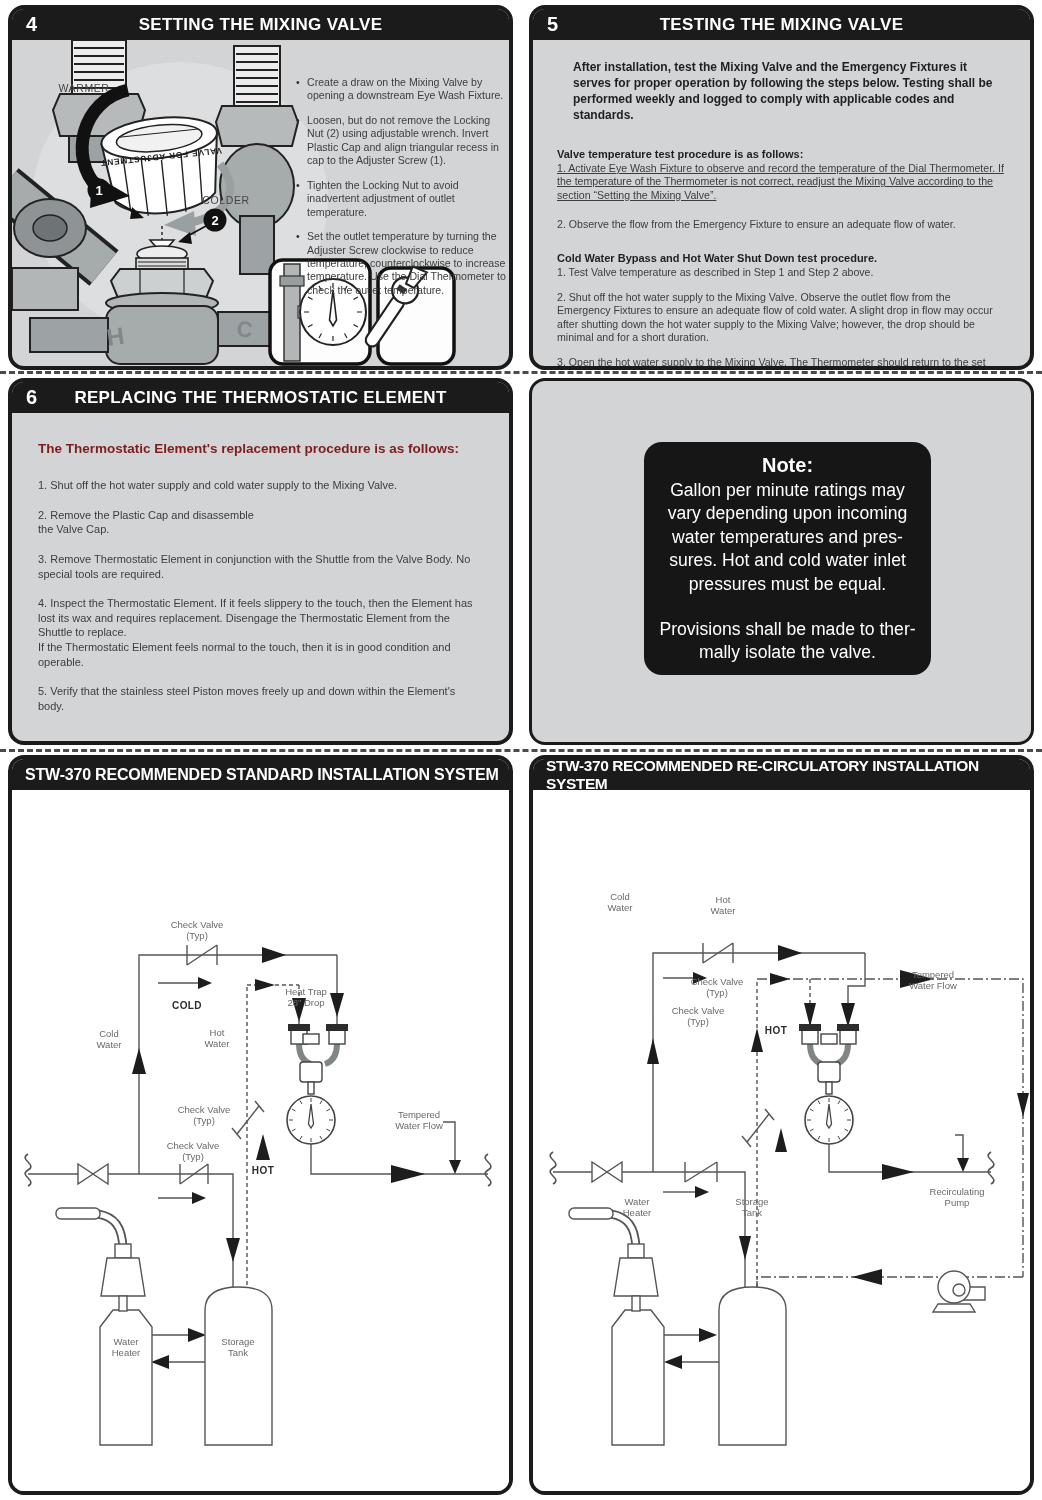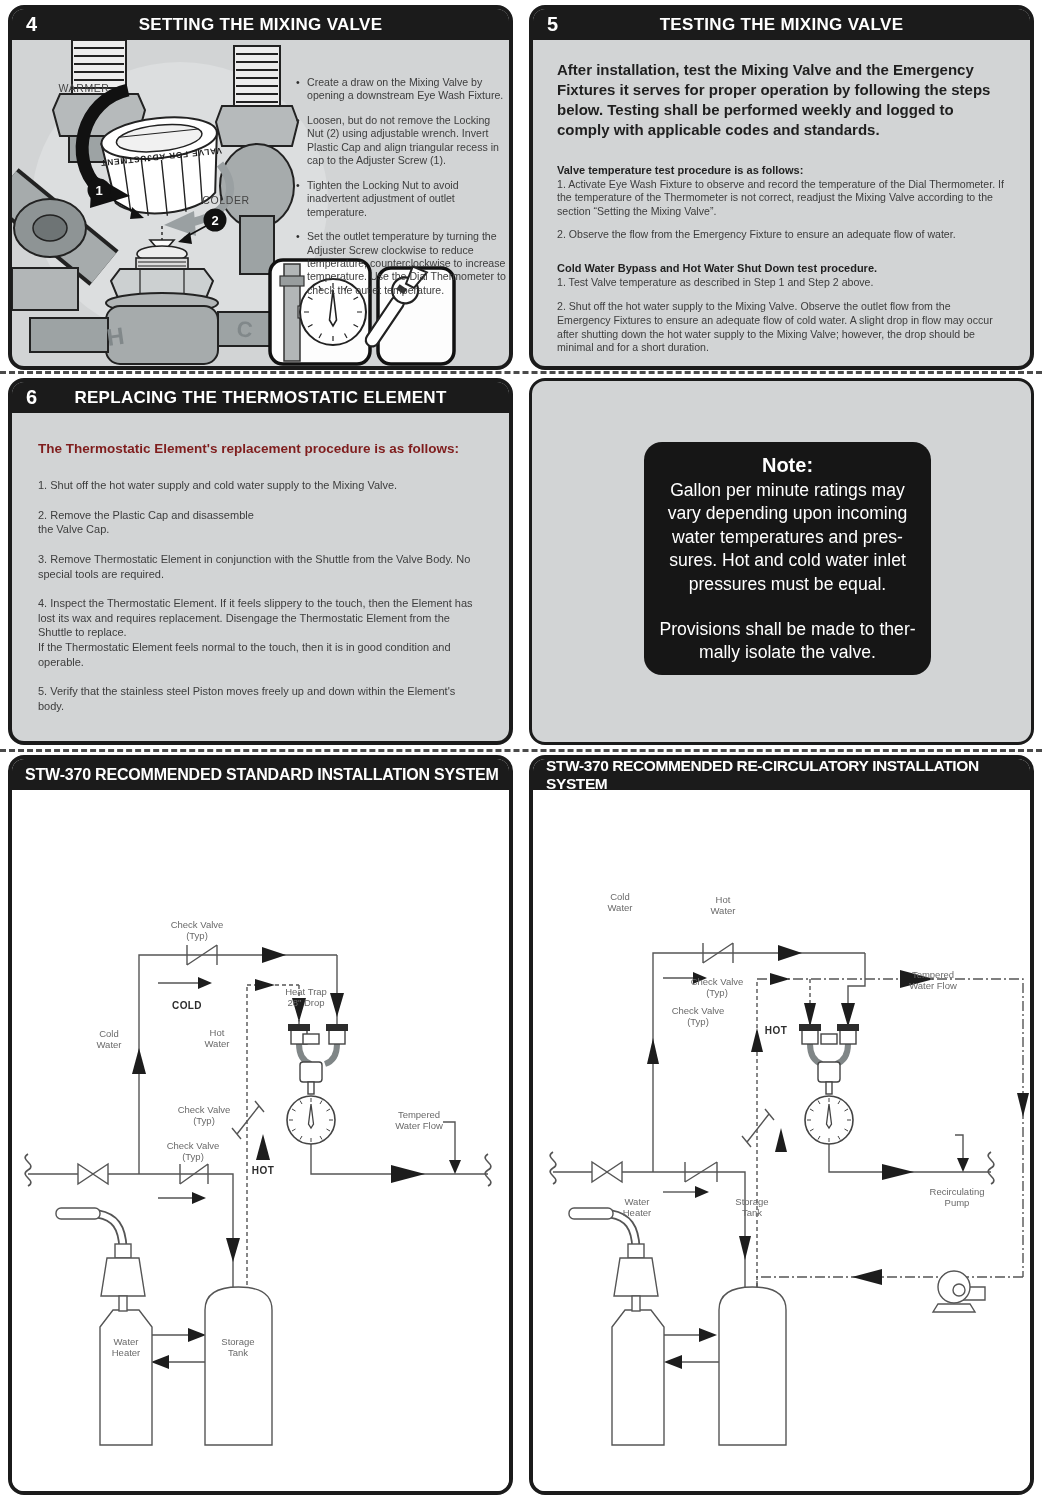--- a/index.html
+++ b/index.html
@@ -32,21 +32,21 @@
   
   .p4-body { position:relative; width:497px; height:326px; }
   .p4-svg { position:absolute; left:0; top:0; }
   .bullets { position:absolute; left:283px; top:36px; width:214px; font-size:10.6px; line-height:1.27; color:#3d3d3d; }
   .b-item { position:relative; margin:0 0 11px 12px; }
   .b-item::before { content:"\2022"; position:absolute; left:-11px; top:0; color:#2b2b2b; }
   .ill-label { position:absolute; font-size:10.5px; letter-spacing:.6px; color:#454545; transform:translate(-50%,-50%); white-space:nowrap; }
 
   
   .p5-body { padding:20px 24px 0 24px; color:#3d3d3d; }
-  .p5-intro { font-weight:700; font-size:15px; line-height:1.33; color:#1f1f1f; margin:0 0 24px 0; }
+  .p5-intro { font-weight:700; font-size:12px; line-height:1.33; color:#1f1f1f; margin:0 0 24px 16px; }
   .p5-subhead { font-weight:700; font-size:11px; color:#1f1f1f; margin:0 0 2px 0; }
   .p5-step { font-size:10.6px; line-height:1.28; margin:0 0 11px 0; }
 
   
   .p6-body { padding:28px 26px 0 26px; color:#3d3d3d; }
   .p6-heading { font-weight:700; font-size:13.5px; color:#7f1d1d; margin:0 0 22px 0; }
   .p6-step { font-size:11px; line-height:1.33; margin:0 0 15px 0; white-space:pre-line; }
 
   
   .note-box {
@@ -194,21 +194,21 @@
   </div>
 
   <div class="panel" id="panel5" style="left:529px; top:5px; width:505px; height:365px;">
     <div class="panel-header">
       <div class="panel-num">5</div>
       <div class="panel-title">TESTING THE MIXING VALVE</div>
     </div>
     <div class="p5-body">
       <p class="p5-intro">After installation, test the Mixing Valve and the Emergency Fixtures it serves for proper operation by following the steps below. Testing shall be performed weekly and logged to comply with applicable codes and standards.</p>
       <p class="p5-subhead">Valve temperature test procedure is as follows:</p>
-      <p class="p5-step" style="margin-bottom:10px;">1. Activate Eye Wash Fixture to observe and record the temperature of the Dial Thermometer. If the temperature of the Thermometer is not correct, readjust the Mixing Valve according to the section “Setting the Mixing Valve”.</p>
+      <p class="p5-step" style="margin-bottom:16px;text-decoration:underline;">1. Activate Eye Wash Fixture to observe and record the temperature of the Dial Thermometer. If the temperature of the Thermometer is not correct, readjust the Mixing Valve according to the section “Setting the Mixing Valve”.</p>
       <p class="p5-step" style="margin-bottom:20px;">2. Observe the flow from the Emergency Fixture to ensure an adequate flow of water.</p>
       <p class="p5-subhead">Cold Water Bypass and Hot Water Shut Down test procedure.</p>
       <p class="p5-step">1. Test Valve temperature as described in Step 1 and Step 2 above.</p>
       <p class="p5-step">2. Shut off the hot water supply to the Mixing Valve. Observe the outlet flow from the Emergency Fixtures to ensure an adequate flow of cold water. A slight drop in flow may occur after shutting down the hot water supply to the Mixing Valve; however, the drop should be minimal and for a short duration.</p>
       <p class="p5-step">3. Open the hot water supply to the Mixing Valve. The Thermometer should return to the set temperature.</p>
       <p class="p5-step">4. Shut off the cold water supply to the Mixing Valve. The flow of water should shut down rapidly.</p>
 
     </div>
   </div>
 

